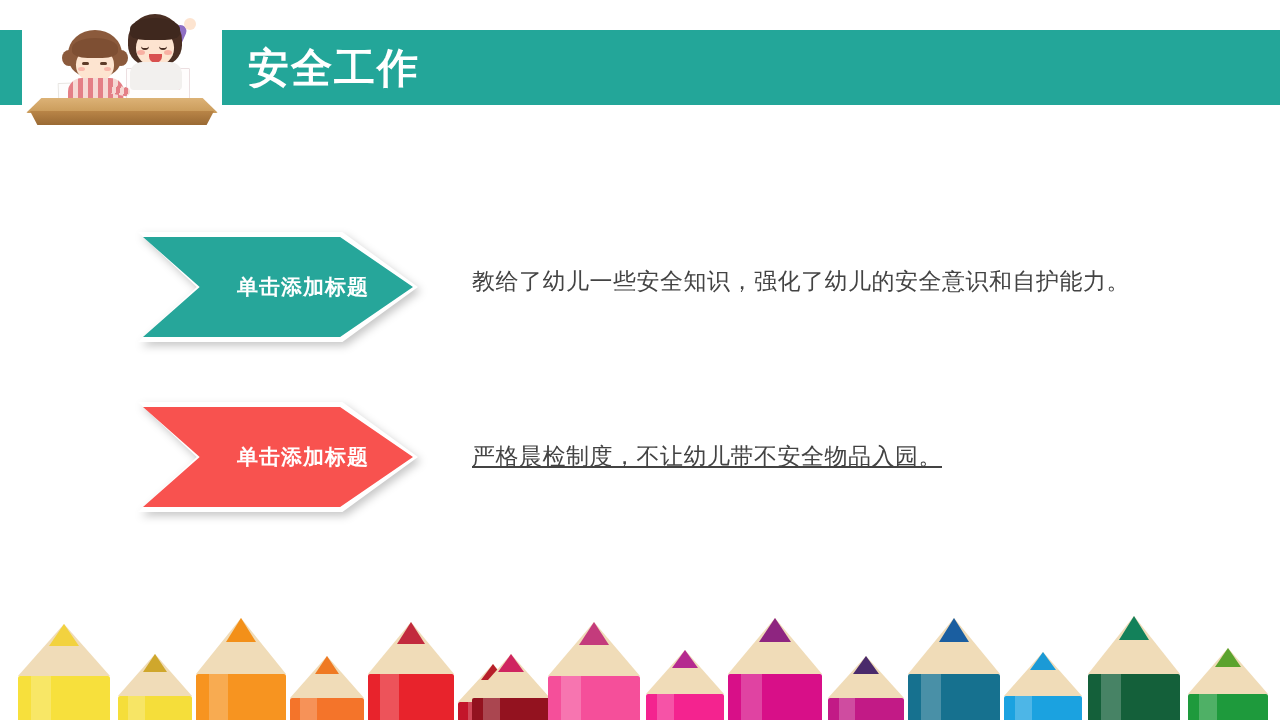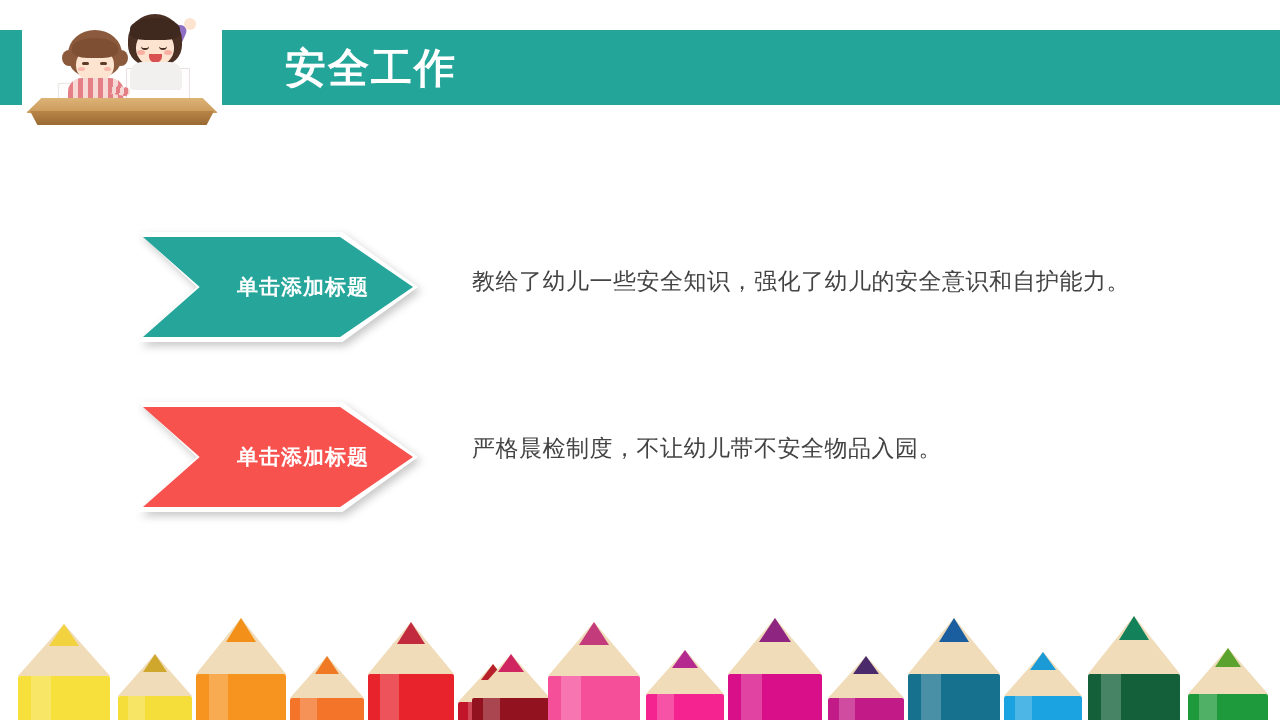--- a/index.html
+++ b/index.html
@@ -42,21 +42,20 @@
   .header-title {
     position: absolute;
     left: 248px;
     top: 44px;
     font-size: 41px;
     font-weight: bold;
     color: #ffffff;
     letter-spacing: 2px;
     line-height: 48px;
     white-space: nowrap;
-    margin-left: 37px;
   }
 
   
   .kids-illustration {
     position: absolute;
     left: 22px;
     top: 10px;
     width: 200px;
     height: 120px;
   }
@@ -267,21 +266,21 @@
   .body-text {
     position: absolute;
     left: 472px;
     width: 710px;
     color: #434343;
     font-size: 23px;
     line-height: 39px;
     letter-spacing: 0.5px;
   }
   .body-text.t1 { top: 34px; }
-  .body-text.t2 { top: 27px; }
+  .body-text.t2 { top: 35px; text-decoration: underline; }
 
   
   .pencil-row {
     position: absolute;
     left: 0;
     bottom: 0;
     width: 1280px;
     height: 145px;
     overflow: hidden;
   }

